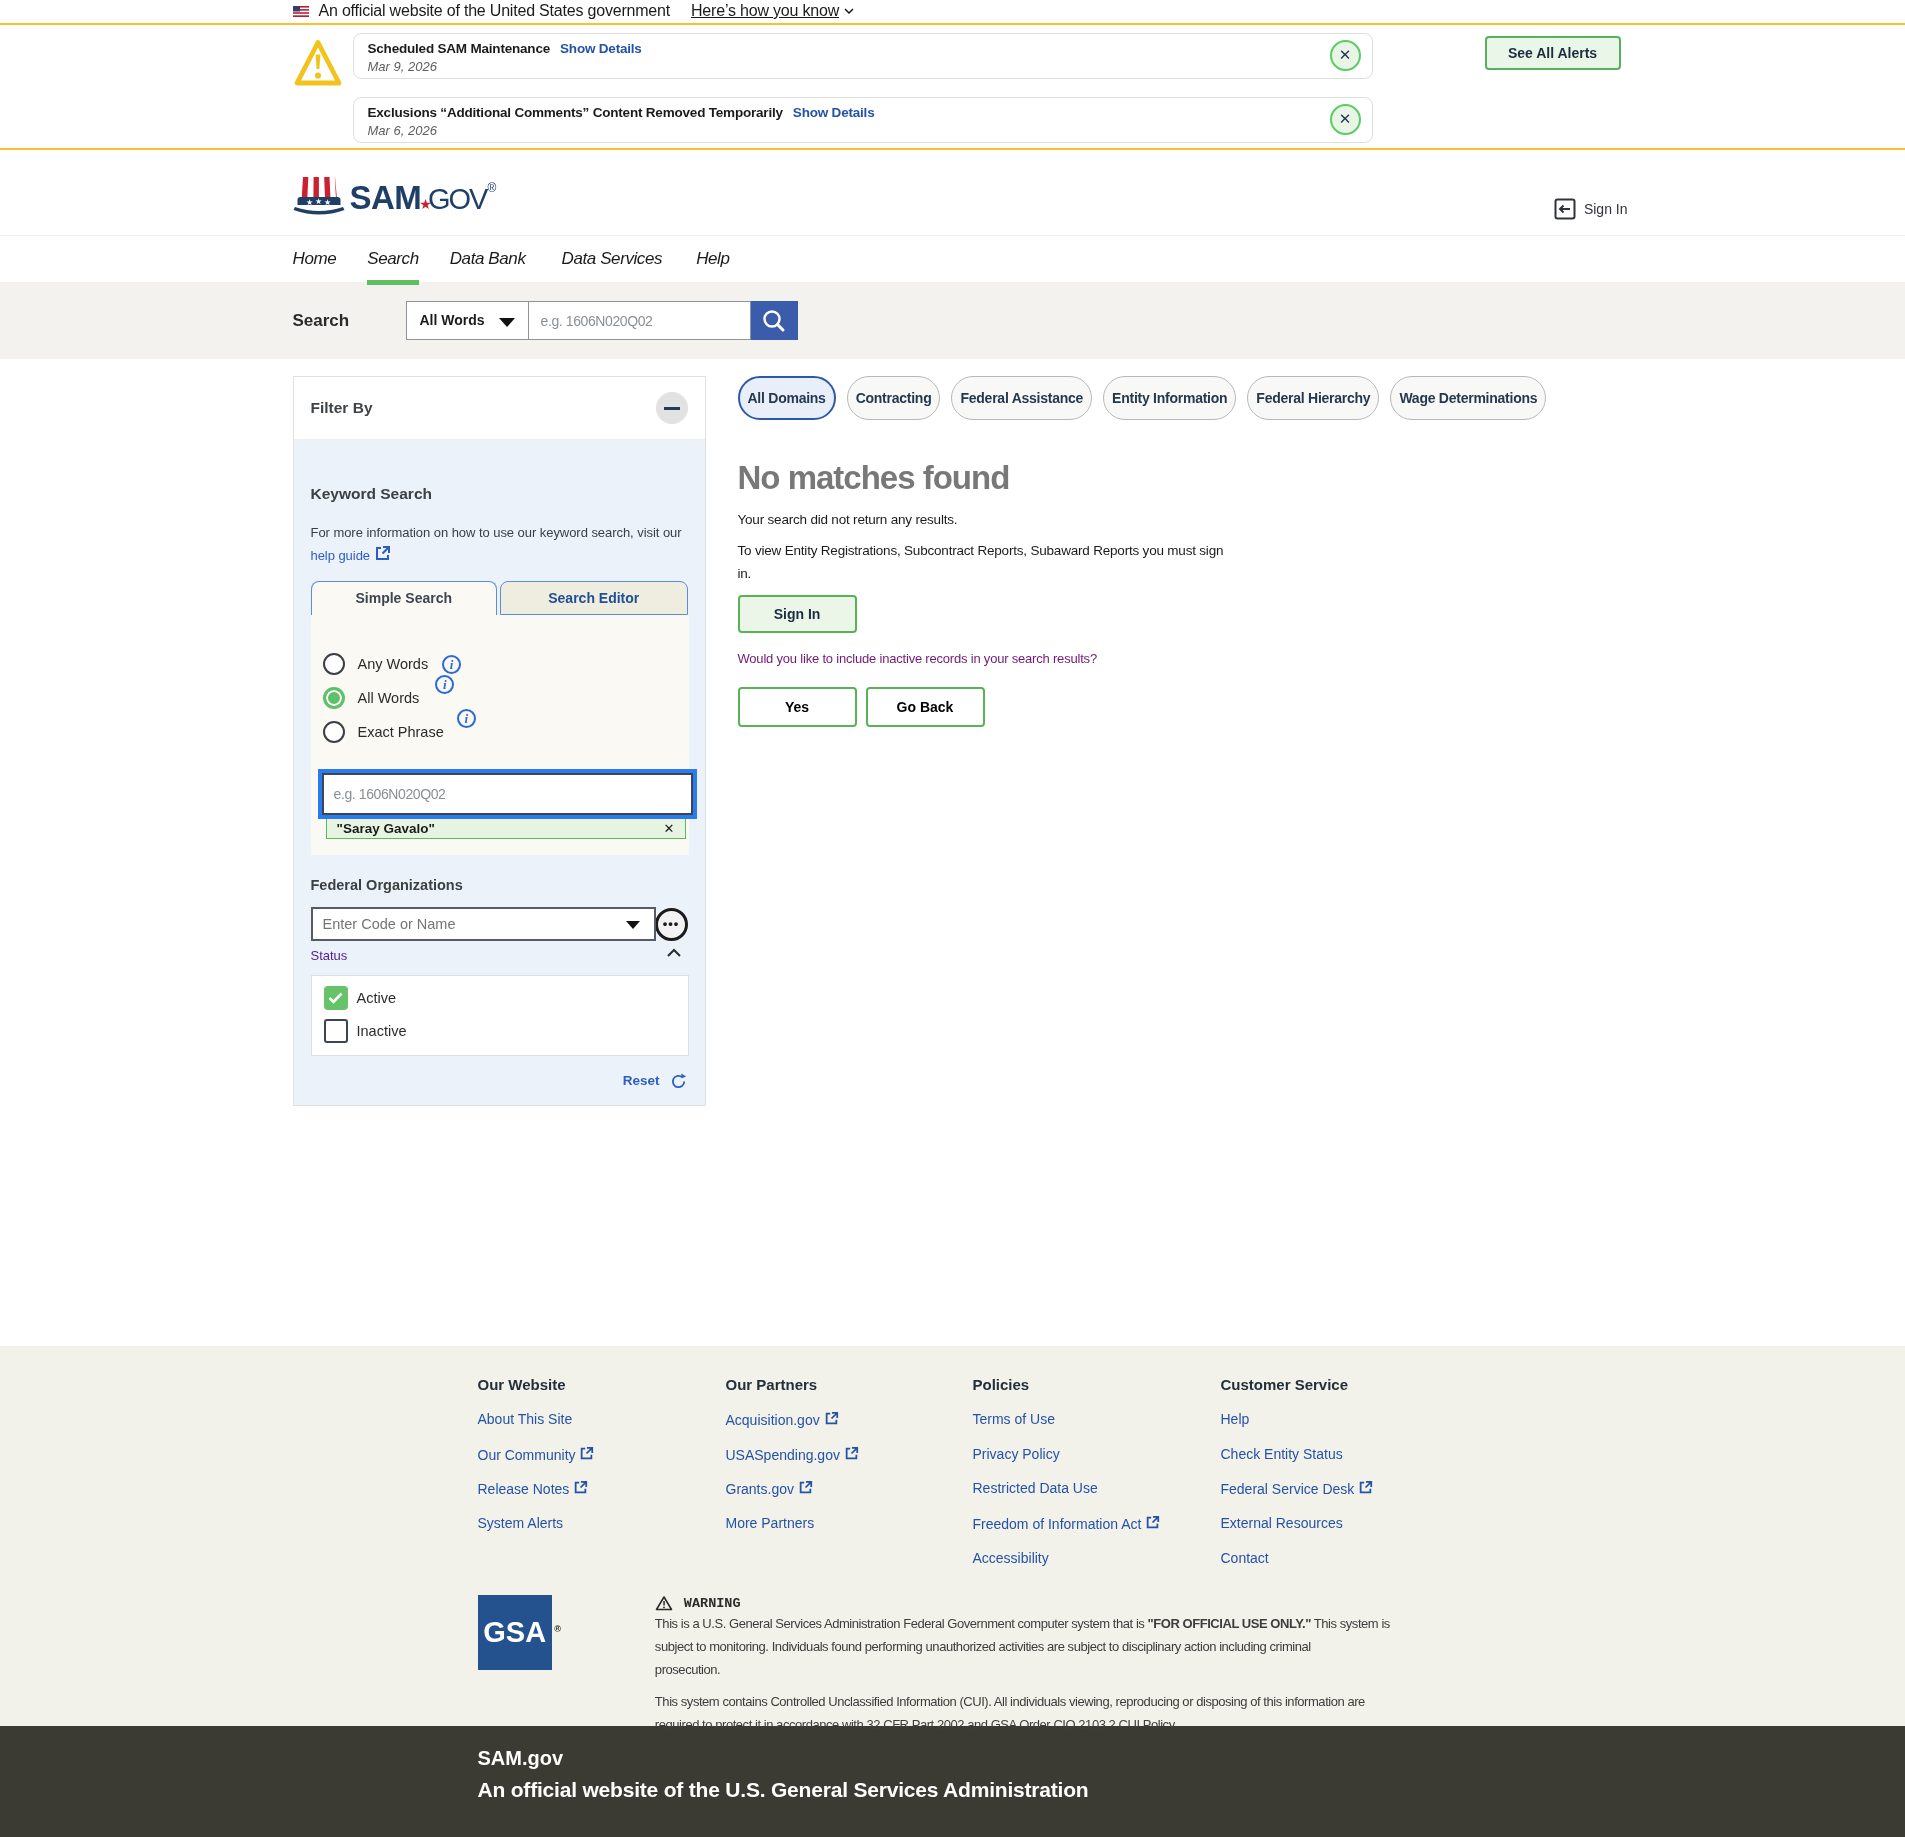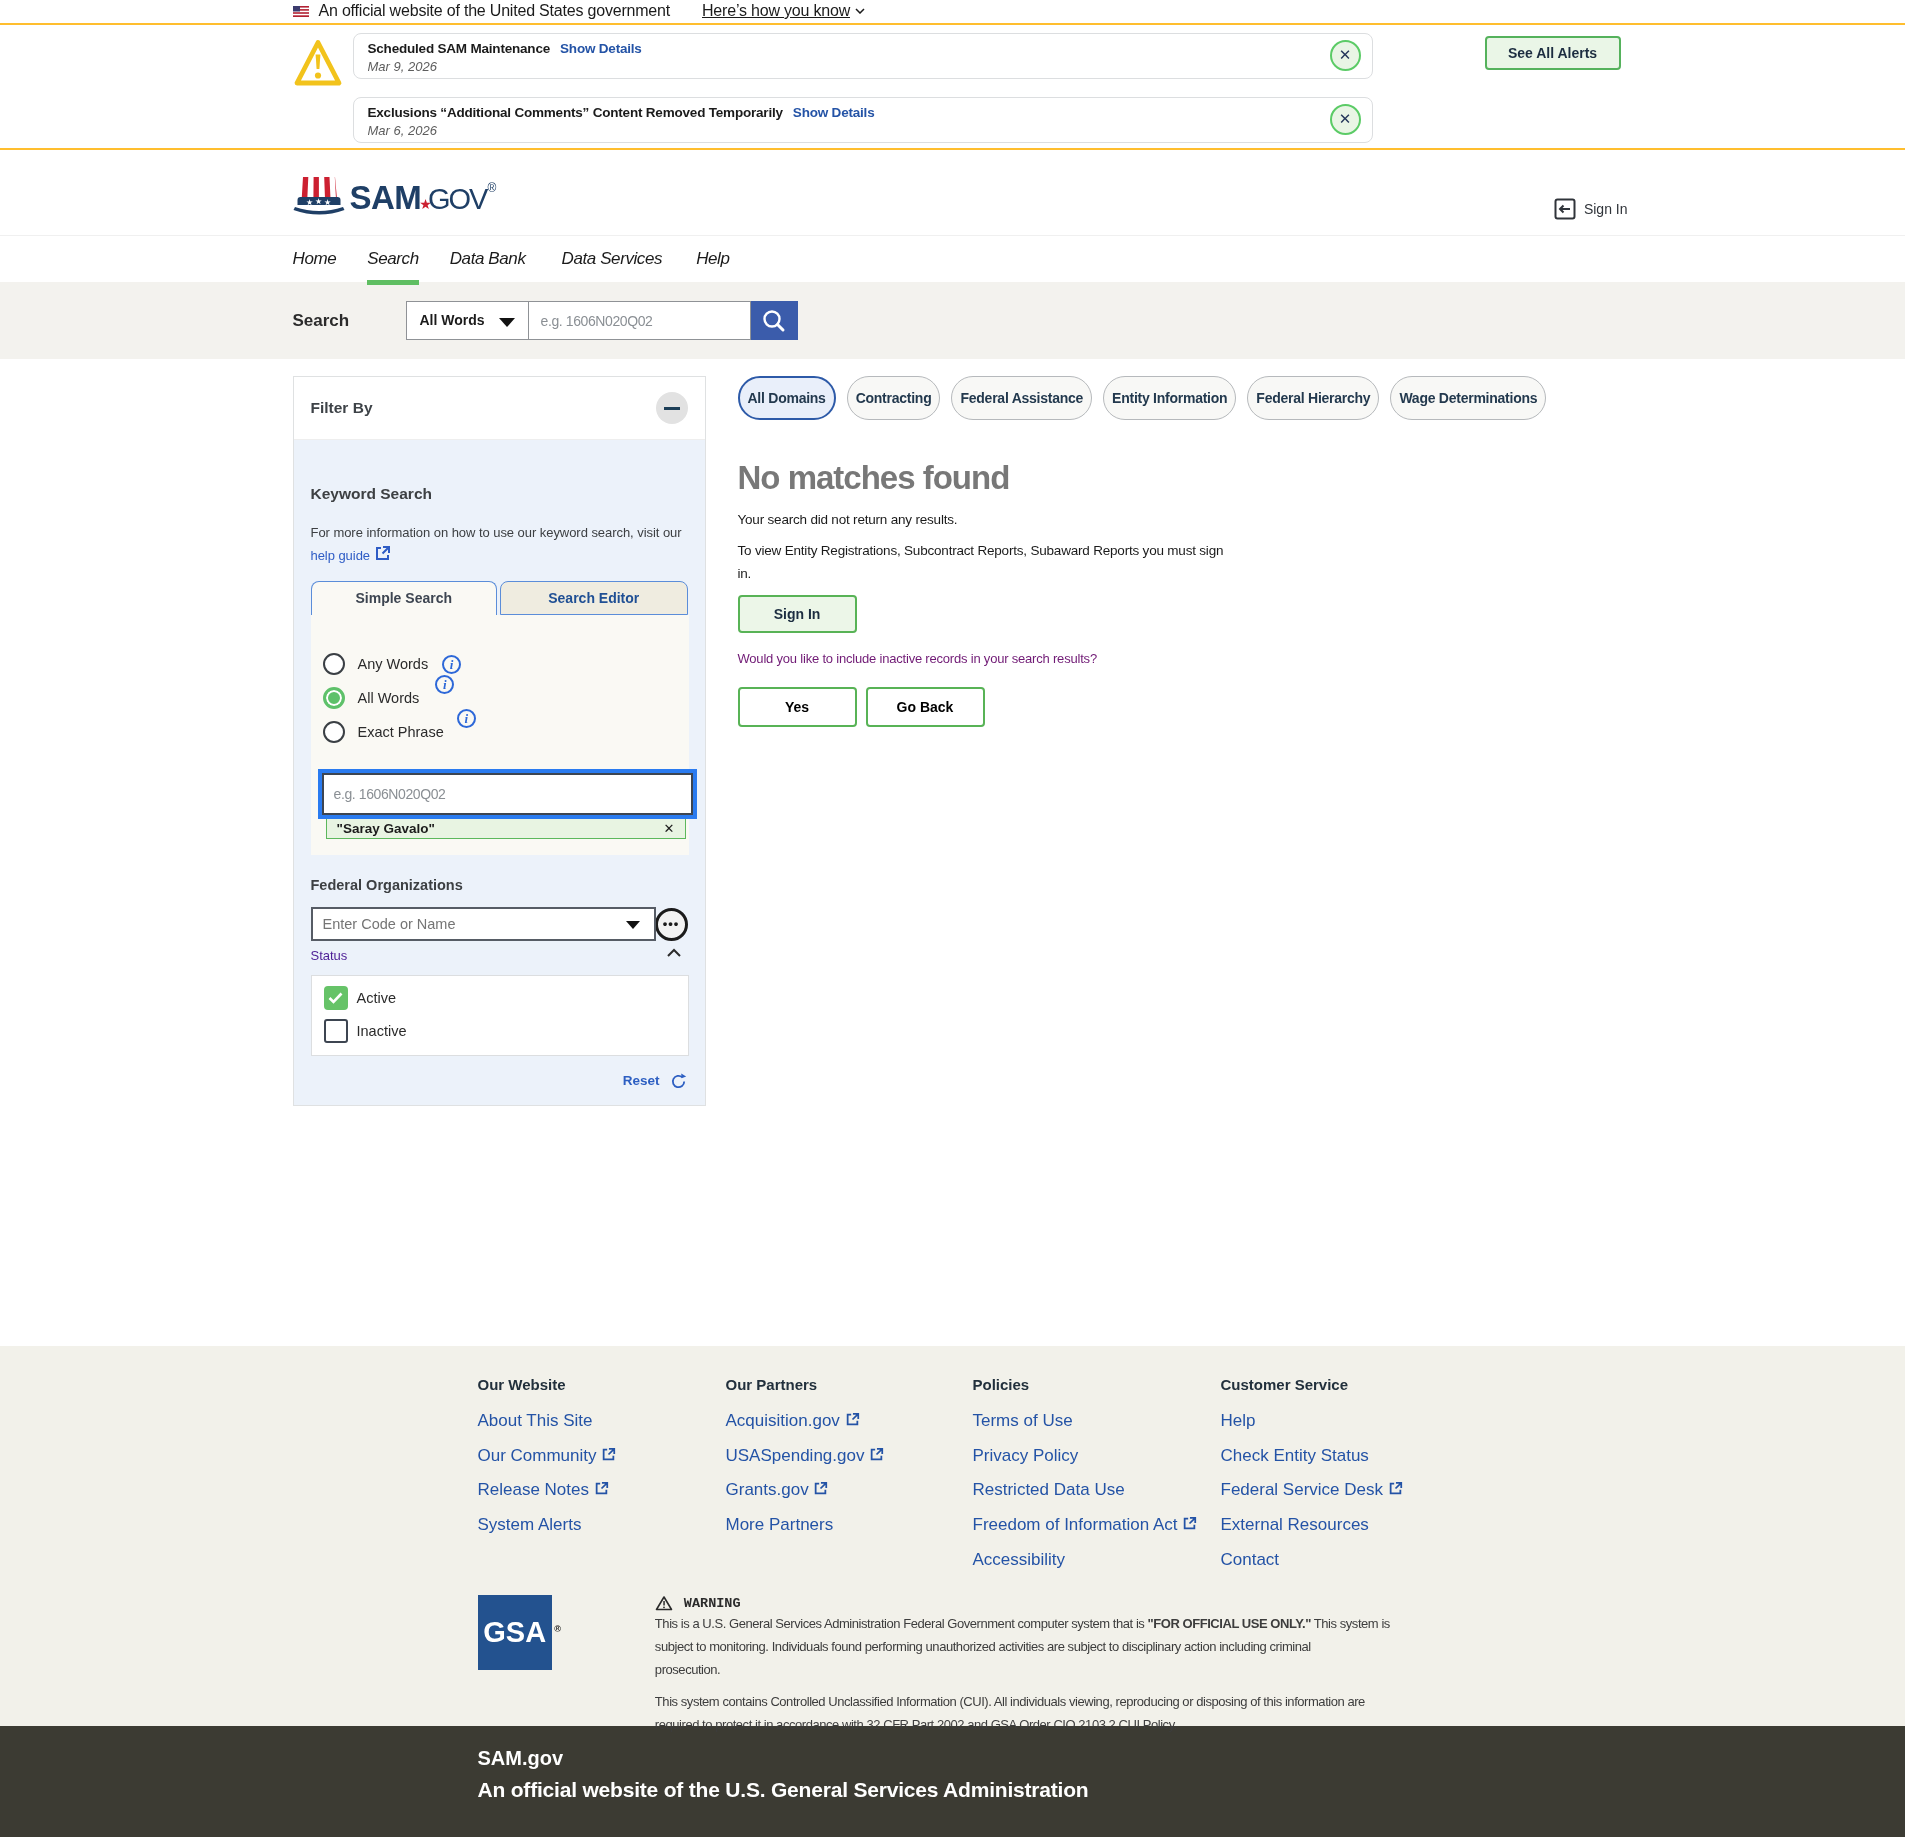--- a/index.html
+++ b/index.html
@@ -3,21 +3,21 @@
 <meta charset="utf-8">
 <style>
 * { box-sizing: border-box; margin: 0; padding: 0; }
 body { font-family: "Liberation Sans", sans-serif; background: #fff; color: #1b1b1b; }
 .container { width: 1320px; margin: 0 auto; }
 
 
 .banner { background: #fff; height: 25px; border-bottom: 2px solid #ffbe2e; }
 .banner .container { display: flex; align-items: center; height: 22px; font-size: 16px; letter-spacing: -0.2px; color: #1b1b1b; }
 .banner .flag { margin-right: 10px; }
-.banner .how { margin-left: 32px; text-decoration: underline; color: #1b1b1b; }
+.banner .how { margin-left: 21px; text-decoration: underline; color: #1b1b1b; }
 .banner .chev { margin-left: 5px; }
 
 
 .alerts { background: #fff; border-bottom: 2px solid #ffbe2e; height: 125px; }
 .alerts .container { position: relative; height: 100%; }
 .alert-tri { position: absolute; left: 0px; top: 13px; }
 .alert-card { position: absolute; left: 60px; width: 1020px; height: 46px; background: #fff; border: 1px solid #dcdee0; border-radius: 8px; padding: 7px 14px; }
 .alert-card .t1 { font-size: 13.5px; letter-spacing: -0.2px; font-weight: bold; color: #1b1b1b; line-height: 15px; }
 .alert-card .t1 a { color: #2453a6; font-weight: bold; text-decoration: none; margin-left: 10px; }
 .alert-card .t2 { font-size: 13px; font-style: italic; color: #5d5d5d; line-height: 15px; margin-top: 3px; }
@@ -104,21 +104,21 @@
 .btn-signin { margin-top: 10px; width: 119px; height: 38px; background: #ecf6e8; border: 2px solid #58b356; border-radius: 4px; font-size: 14px; font-weight: bold; color: #1c2d40; text-align: center; line-height: 34px; }
 .msg3 { margin-top: 18px; font-size: 13px; letter-spacing: -0.2px; color: #701a75; }
 .ynrow { margin-top: 21px; display: flex; }
 .btn-line { width: 119px; height: 40px; background: #fff; border: 2px solid #58b356; border-radius: 4px; font-size: 14px; font-weight: bold; color: #000000; text-align: center; line-height: 36px; margin-right: 9px; }
 
 
 .footer1 { background: #f2f1ea; height: 380px; }
 .fcontainer { width: 950px; margin: 0 auto; }
 .fcols { display: grid; grid-template-columns: 248px 247px 248px 207px; padding-top: 30px; }
 .fcols h4 { font-size: 15px; font-weight: bold; color: #22303c; height: 35px; }
-.fcols a { display: block; font-size: 17px; color: #2453a6; text-decoration: none; height: 34.7px; }
+.fcols a { display: block; font-size: 14px; color: #2453a6; text-decoration: none; height: 34.7px; }
 .gsarow { display: flex; margin-top: 11px; }
 .gsabox { width: 77px; height: 75px; background: #23528f; color: #fff; font-size: 29px; font-weight: bold; text-align: center; line-height: 75px; position: relative; }
 .gsabox sup { position: absolute; right: -9px; top: -3px; font-size: 9px; color: #1b1b1b; }
 .warnblock { margin-left: 103px; width: 800px; }
 .warnhead { font-family: "Liberation Mono", monospace; font-size: 13.5px; font-weight: bold; color: #2b2b2b; display: flex; align-items: center; }
 .warnhead svg { margin-right: 11px; }
 .warnblock p { font-size: 13px; letter-spacing: -0.45px; color: #3d3d3d; line-height: 22.8px; margin-top: 2px; }
 .warnblock p + p { margin-top: 9px; }
 .footer2 { background: #3c3b33; height: 111px; color: #fff; }
 .footer2 .fcontainer { padding-top: 21px; }

